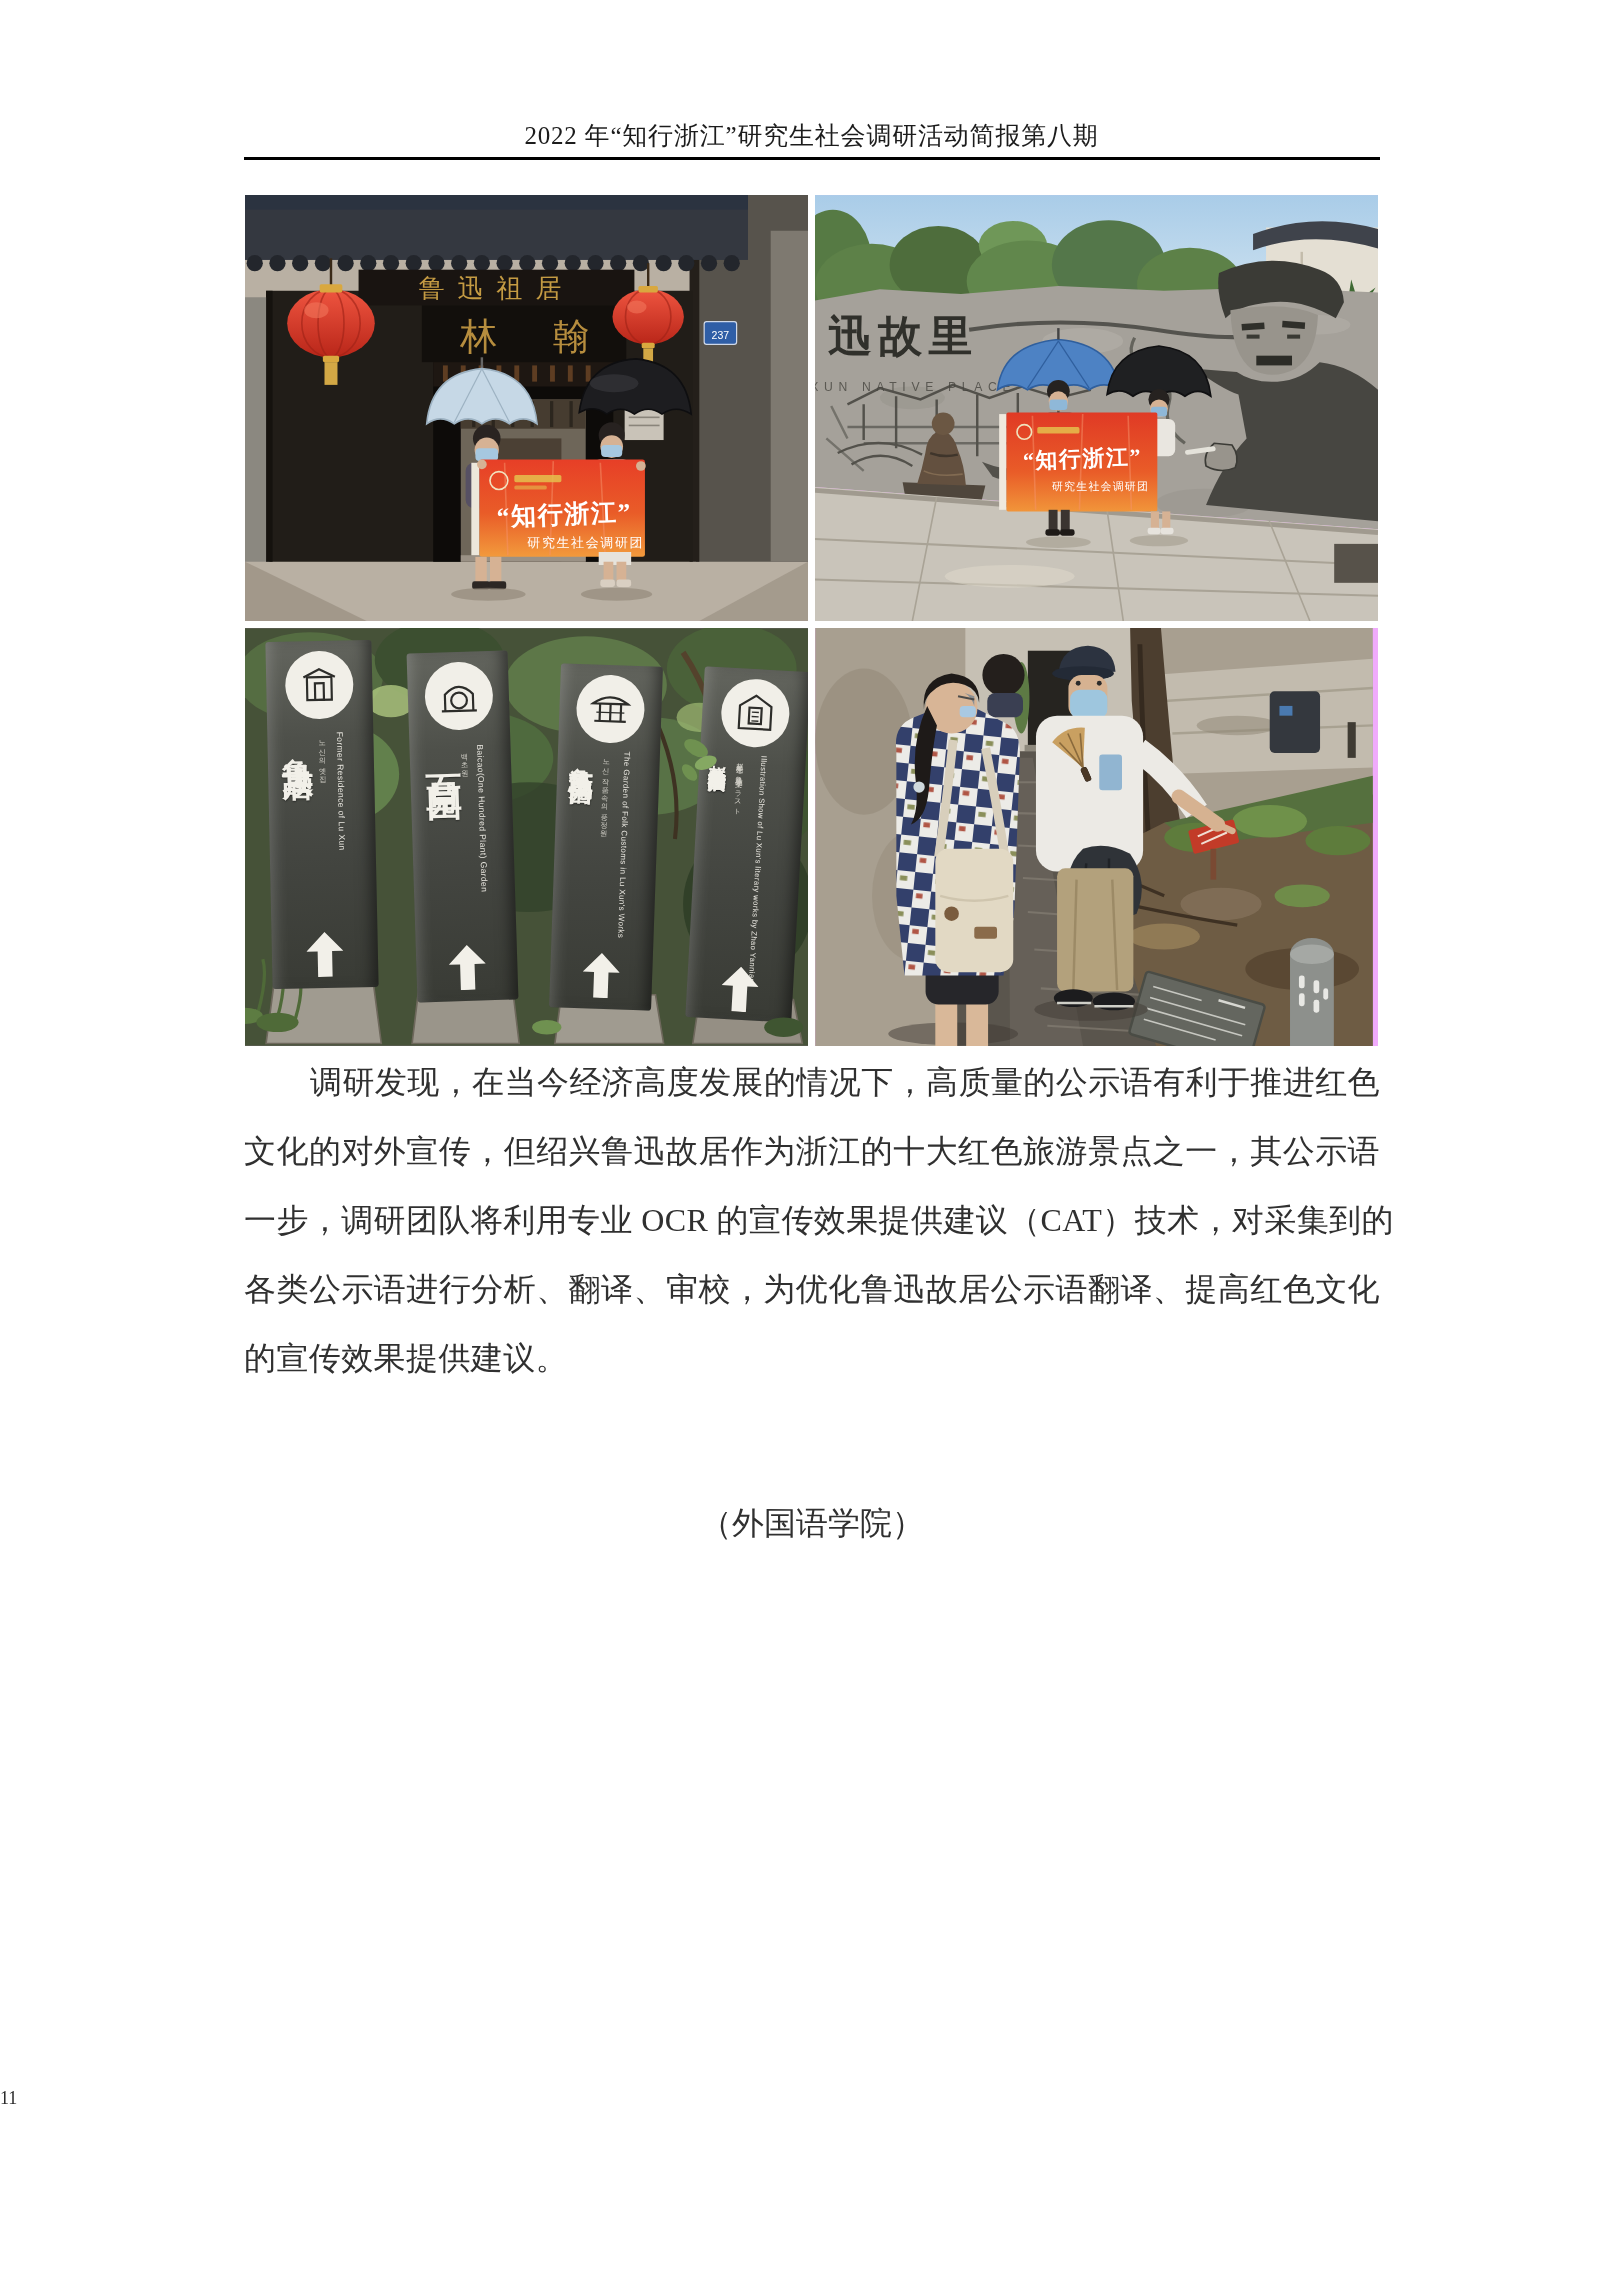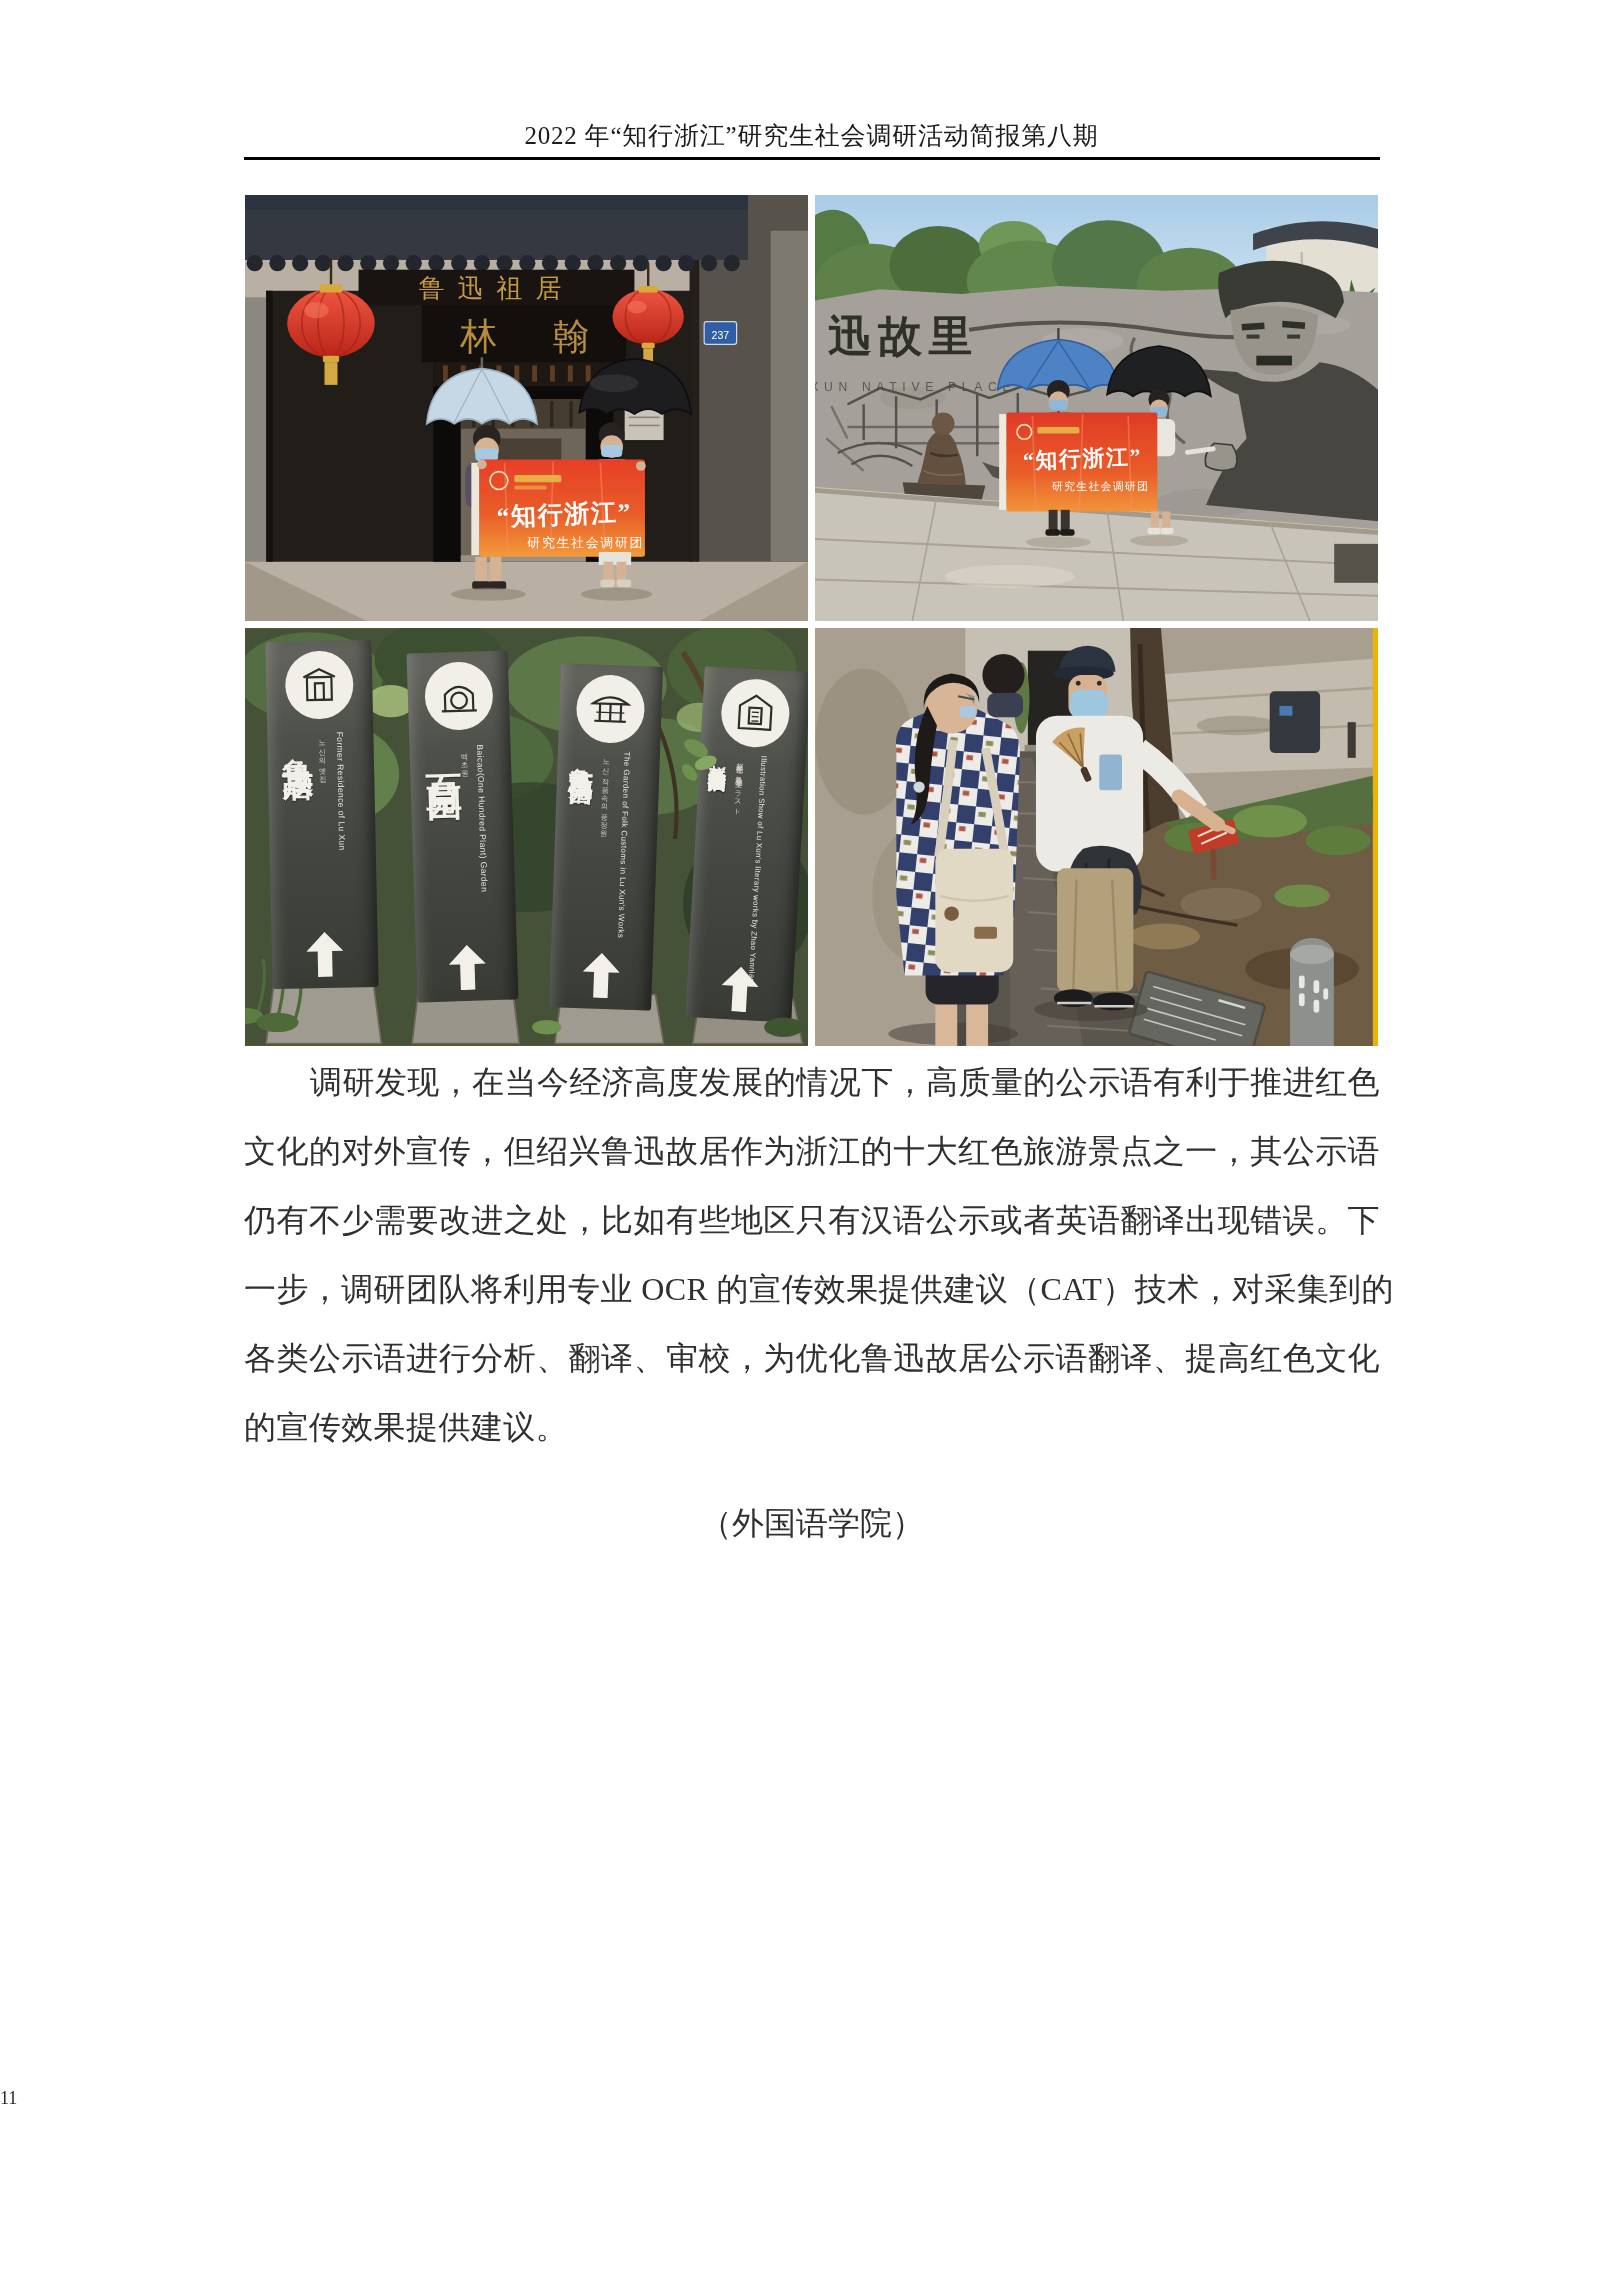--- a/index.html
+++ b/index.html
@@ -3,21 +3,21 @@
 <meta charset="utf-8">
 <style>
   html,body{margin:0;padding:0;background:#fff;}
   .page{position:relative;width:1623px;height:2295px;background:#ffffff;overflow:hidden;
         font-family:"Liberation Serif","DejaVu Serif",serif;color:#2e2e2e;}
   .header-title{position:absolute;top:119px;left:0;width:1623px;text-align:center;
         font-size:25px;letter-spacing:0.8px;color:#1c1c1c;}
   .header-rule{position:absolute;top:157px;left:244px;width:1136px;height:3.2px;background:#000;}
   .photo-grid{position:absolute;left:245px;top:195px;width:1133px;height:851px;
         display:grid;grid-template-columns:563px 563px;grid-template-rows:426px 418px;gap:6.5px;}
-  figure.photo{margin:0;position:relative;overflow:hidden;background:#eab308;}
+  figure.photo{margin:0;position:relative;overflow:hidden;background:#f0abfc;}
   figure.photo svg{display:block;}
   .para{position:absolute;left:244px;top:1048px;width:1136px;font-size:32px;color:#303030;}
   .para .line{margin:0;height:69px;line-height:69px;text-align:justify;text-align-last:justify;
         letter-spacing:0.4px;white-space:nowrap;}
   .para .line.first{text-indent:66px;}
   .para .line.last{text-align:right;text-align-last:left;}
   .signature{position:absolute;left:244px;top:1489px;width:1136px;height:69px;line-height:69px;
         text-align:center;font-size:32px;color:#303030;}
   .page-number{position:absolute;left:0;top:2088px;width:1623px;text-align:left;
         font-size:18px;color:#2a2a2a;font-family:Liberation Serif, serif;}
@@ -558,21 +558,20 @@
           <circle cx="128" cy="196" r="7" fill="#cfd8dc"></circle>
           <path d="M176,84 L196,88" stroke="#4a4a4a" stroke-width="2.5"></path>
         </g>
       </svg>
     </figure>
   </div>
 
   <div class="para">
     <p class="line first">调研发现，在当今经济高度发展的情况下，高质量的公示语有利于推进红色</p>
     <p class="line">文化的对外宣传，但绍兴鲁迅故居作为浙江的十大红色旅游景点之一，其公示语</p>
-    <p class="line">仍有不少需要改进之处，比如有些地区只有汉语公示或者英语翻译出现错误。下</p>
     <p class="line">一步，调研团队将利用专业 OCR 的宣传效果提供建议（CAT）技术，对采集到的</p>
     <p class="line">各类公示语进行分析、翻译、审校，为优化鲁迅故居公示语翻译、提高红色文化</p>
     <p class="line last">的宣传效果提供建议。</p>
   </div>
 
   <div class="signature">（外国语学院）</div>
 
   <div class="page-number">11</div>
 
 </div>

